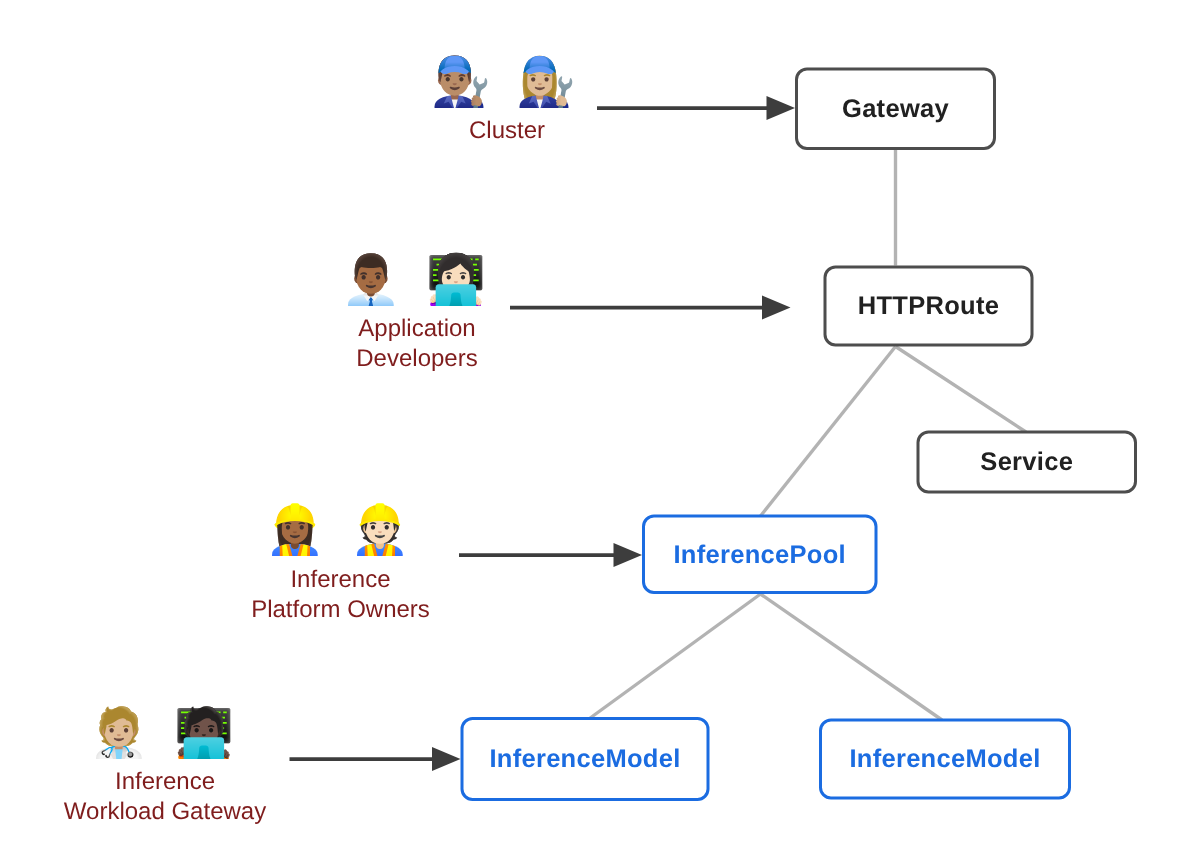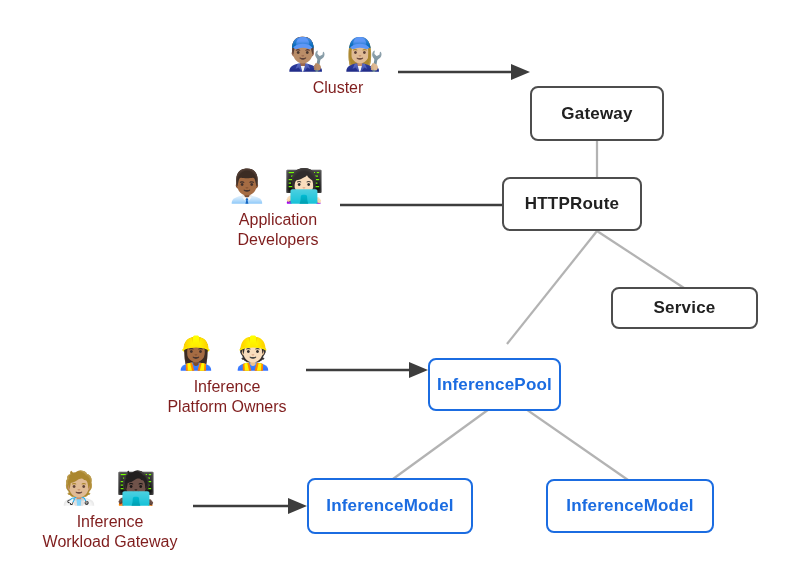--- a/index.html
+++ b/index.html
@@ -82,33 +82,33 @@
     <g>
       <line x1="306" y1="370" x2="414" y2="370" stroke="#3d3d3d" stroke-width="2.5"></line>
       <polygon points="428,370 409,362 409,378" fill="#3d3d3d"></polygon>
     </g>
     <g>
       <line x1="193" y1="506" x2="293" y2="506" stroke="#3d3d3d" stroke-width="2.5"></line>
       <polygon points="307,506 288,498 288,514" fill="#3d3d3d"></polygon>
     </g>
   </svg>
 
-  <div class="node dark" style="left:530px; top:45px; width:134px; height:55px;margin-top:41px;">
+  <div class="node dark" style="left:530px; top:45px; width:134px; height:55px;">
     <span>Gateway</span>
   </div>
 
-  <div class="node dark" style="left:502px; top:177px; width:140px; height:54px;">
+  <div class="node dark" style="left:549px; top:177px; width:140px; height:54px;">
     <span>HTTPRoute</span>
   </div>
 
   <div class="node dark" style="left:611px; top:287px; width:147px; height:42px;">
     <span>Service</span>
   </div>
 
-  <div class="node blue" style="left:428px; top:358px; width:133px; height:53px;">
+  <div class="node blue" style="left:428px; top:343px; width:157px; height:53px;">
     <span>InferencePool</span>
   </div>
 
   <div class="node blue" style="left:307px; top:478px; width:166px; height:56px;">
     <span>InferenceModel</span>
   </div>
 
   <div class="node blue" style="left:546px; top:479px; width:168px; height:54px;">
     <span>InferenceModel</span>
   </div>

